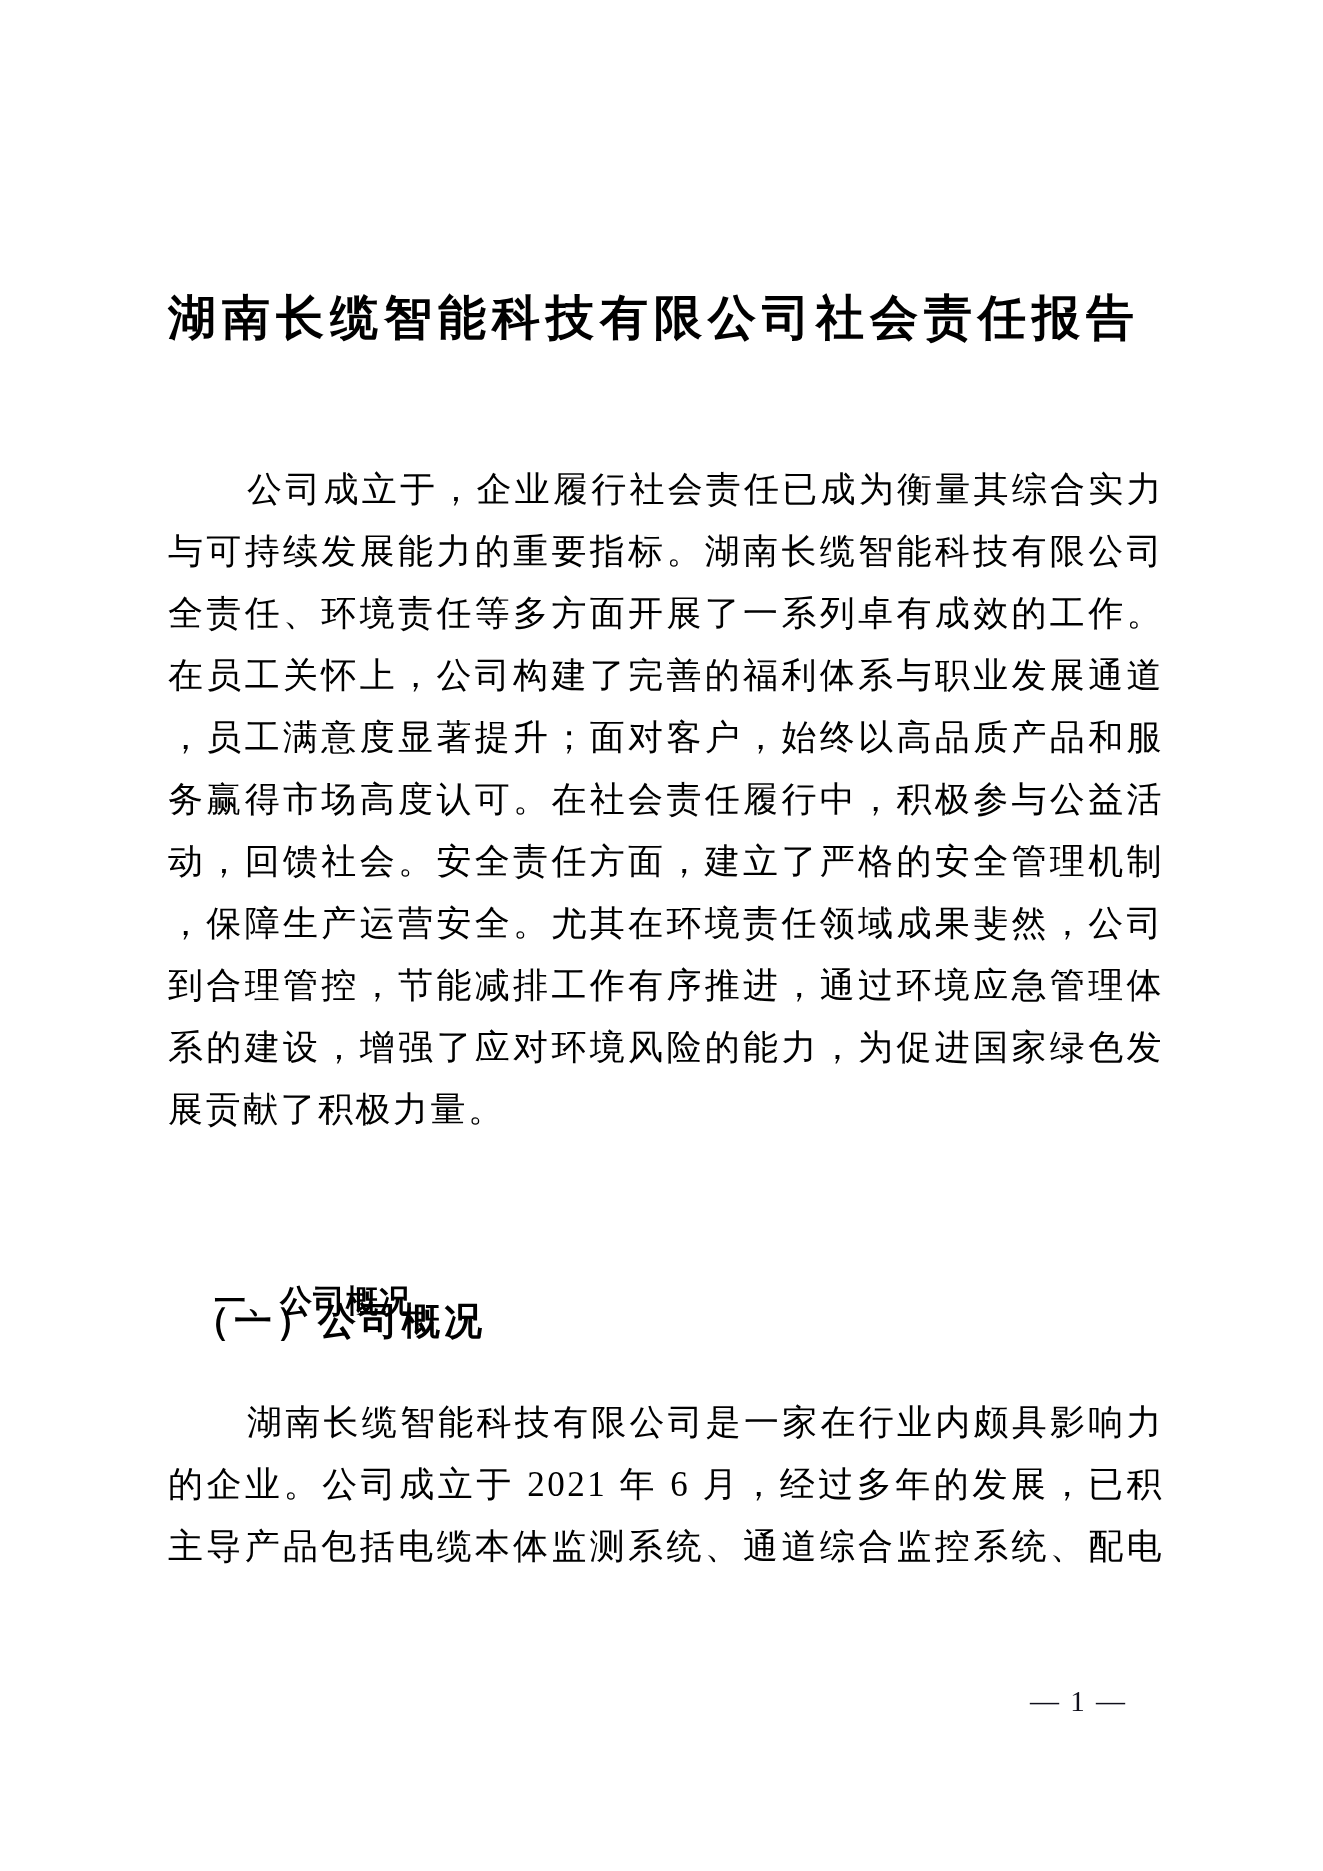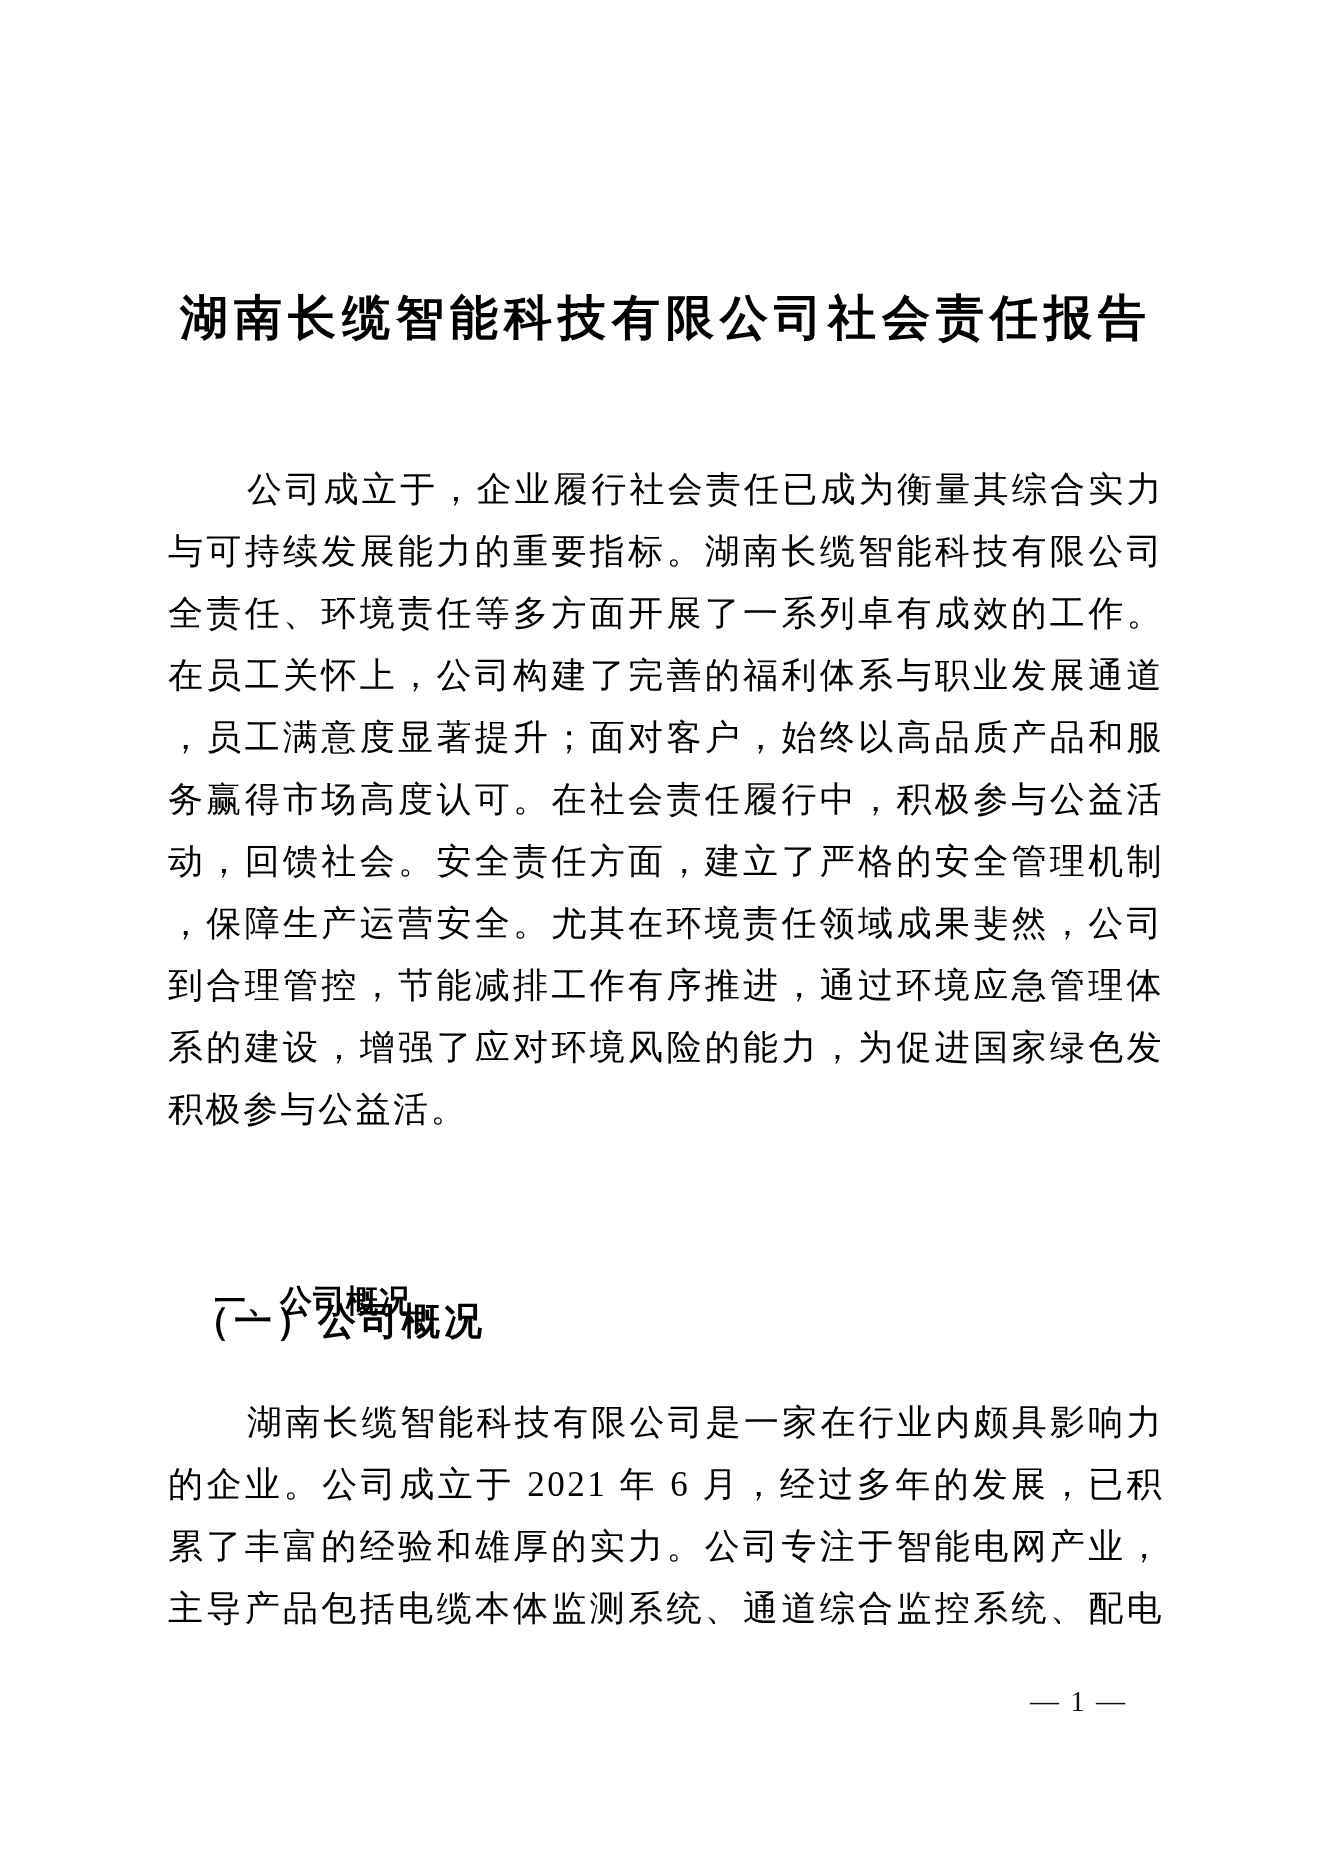--- a/index.html
+++ b/index.html
@@ -20,21 +20,20 @@
   .doc-title {
     position: absolute;
     top: 287px;
     left: 168px;
     width: 996px;
     margin: 0;
     font-size: 48px;
     font-weight: bold;
     line-height: 62px;
     letter-spacing: 6px;
-    text-align: center;
     white-space: nowrap;
   }
   .para {
     position: absolute;
     left: 168px;
     width: 996px;
   }
   .para-intro { top: 459px; }
   .para-overview { top: 1392px; }
   .line {
@@ -100,29 +99,28 @@
     <div class="line indent">公司成立于，企业履行社会责任已成为衡量其综合实力</div>
     <div class="line">与可持续发展能力的重要指标。湖南长缆智能科技有限公司</div>
     <div class="line">全责任、环境责任等多方面开展了一系列卓有成效的工作。</div>
     <div class="line">在员工关怀上，公司构建了完善的福利体系与职业发展通道</div>
     <div class="line">，员工满意度显著提升；面对客户，始终以高品质产品和服</div>
     <div class="line">务赢得市场高度认可。在社会责任履行中，积极参与公益活</div>
     <div class="line">动，回馈社会。安全责任方面，建立了严格的安全管理机制</div>
     <div class="line">，保障生产运营安全。尤其在环境责任领域成果斐然，公司</div>
     <div class="line">到合理管控，节能减排工作有序推进，通过环境应急管理体</div>
     <div class="line">系的建设，增强了应对环境风险的能力，为促进国家绿色发</div>
-    <div class="line flush-last">积极参与公益活。</div>
+    <div class="line flush-last">展贡献了积极力量。</div>
   </div>
 
   <h2 class="section-heading">一、公司概况</h2>
 
   <h3 class="subsection-heading">（一）公司概况</h3>
 
   <div class="para para-overview">
     <div class="line indent">湖南长缆智能科技有限公司是一家在行业内颇具影响力</div>
     <div class="line">的企业。公司成立于 2021 年 6 月，经过多年的发展，已积</div>
-    <div class="line">累了丰富的经验和雄厚的实力。公司专注于智能电网产业，</div>
     <div class="line">主导产品包括电缆本体监测系统、通道综合监控系统、配电</div>
   </div>
 
   <div class="page-footer">— 1 —</div>
 
 </div>
 
 </body></html>

